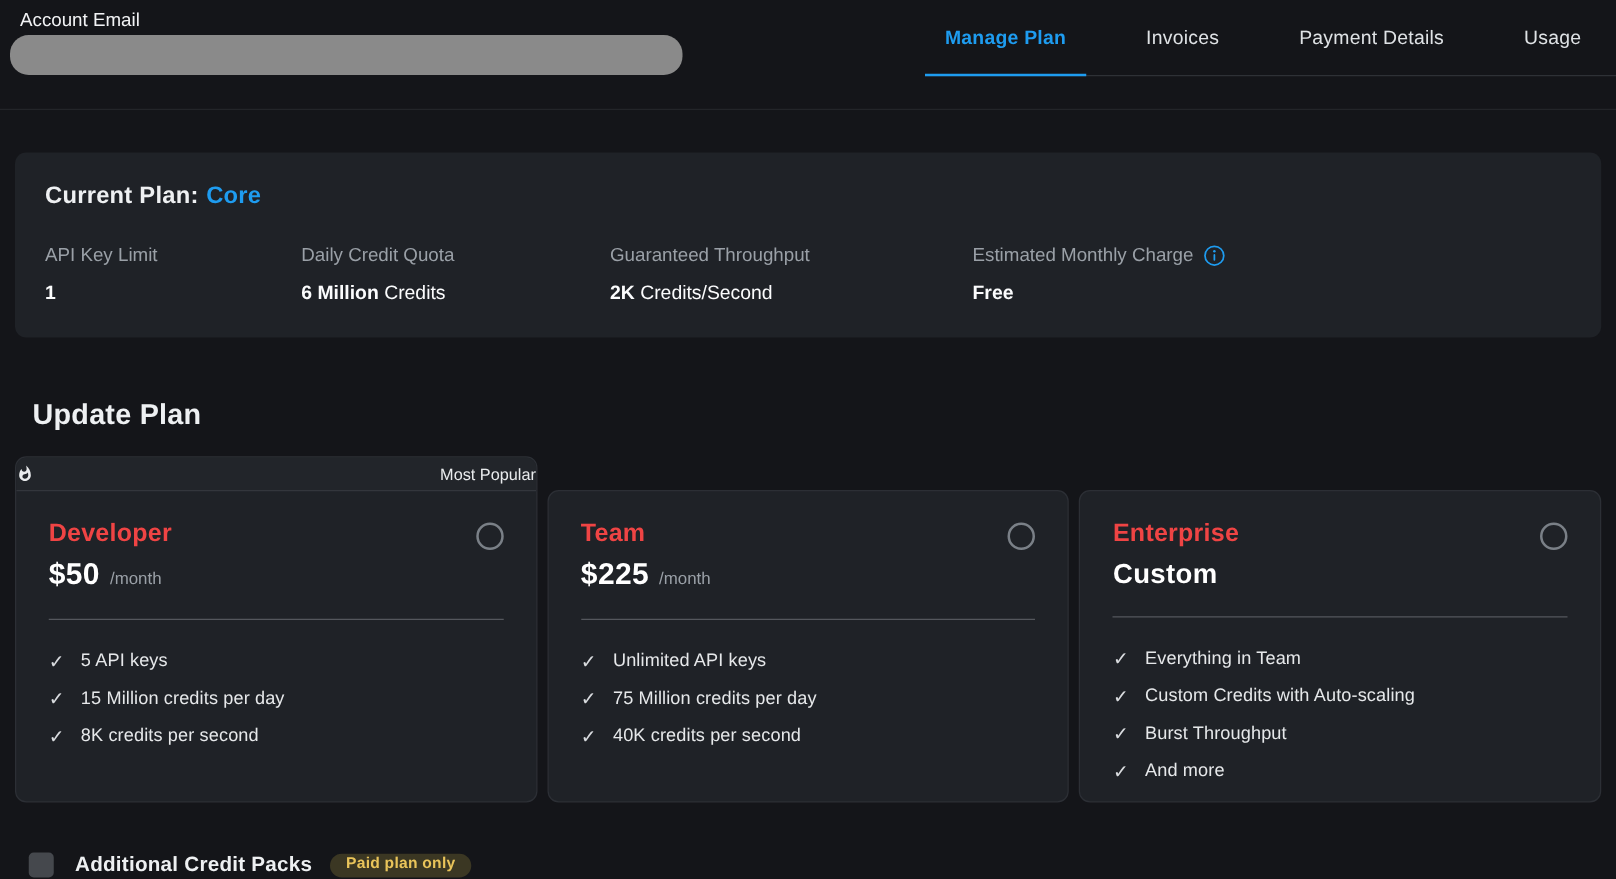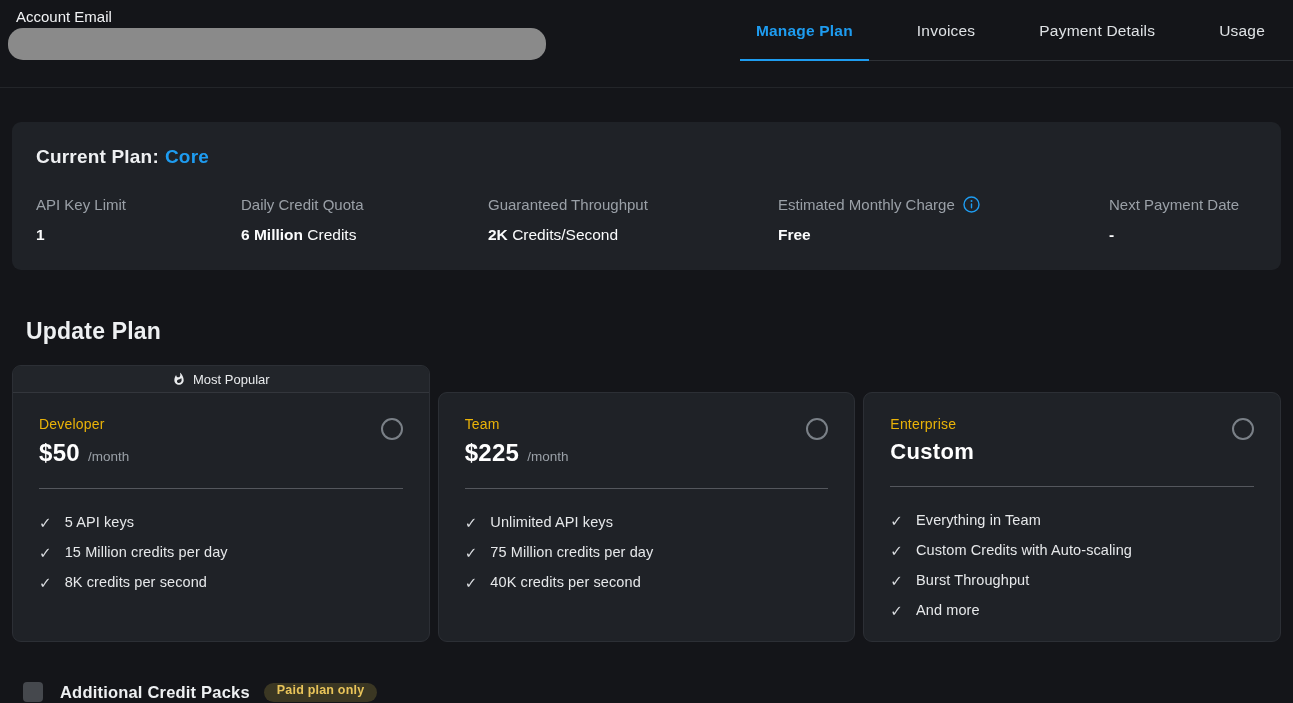--- a/index.html
+++ b/index.html
@@ -111,42 +111,42 @@
     flex: 1 1 0;
     background: #1f2227;
     border: 1px solid #2c2f35;
     border-radius: 9px;
     overflow: hidden;
   }
   .popular-banner {
     height: 27px;
     display: flex;
     align-items: center;
-    justify-content: center;
+    justify-content: space-between;
     gap: 7px;
     font-size: 13px;
     color: #e9ebed;
     background: #22252a;
     border-bottom: 1px solid #33363c;
   }
   .flame-icon { display: inline-flex; }
   .plan-body {
     height: 248px;
     padding: 23px 26px 0 26px;
   }
   .plan-head {
     display: flex;
     justify-content: space-between;
     align-items: flex-start;
   }
   .plan-name-t {
-    font-size: 14px;
-    font-weight: normal;
-    letter-spacing: .2px;
-    color: #eab308;
+    font-size: 20px;
+    font-weight: bold;
+    letter-spacing: .2px;
+    color: #ef4444;
   }
   .radio {
     width: 22px; height: 22px;
     border: 2px solid #7a8087;
     border-radius: 50%;
     background: transparent;
     cursor: pointer;
     flex: 0 0 auto;
     margin-top: 2px;
   }
@@ -256,24 +256,20 @@
           <span class="info-icon">
             <svg width="17" height="17" viewBox="0 0 17 17">
               <circle cx="8.5" cy="8.5" r="7.5" fill="none" stroke="#1e9cf0" stroke-width="1.4"></circle>
               <circle cx="8.5" cy="5" r="1" fill="#1e9cf0"></circle>
               <rect x="7.8" y="7.2" width="1.4" height="5.3" rx="0.7" fill="#1e9cf0"></rect>
             </svg>
           </span>
         </div>
         <div class="stat-value"><span class="v-bold">Free</span><span></span></div>
       </div>
-      <div class="stat">
-        <div class="stat-label">Next Payment Date</div>
-        <div class="stat-value"><span class="v-bold">-</span><span></span></div>
-      </div>
     </div>
   </div>
 
   <div class="section-heading">Update Plan</div>
 
   <div class="plans-row">
 
     <div class="plan-card">
       <div class="popular-banner">
         <span class="flame-icon">

